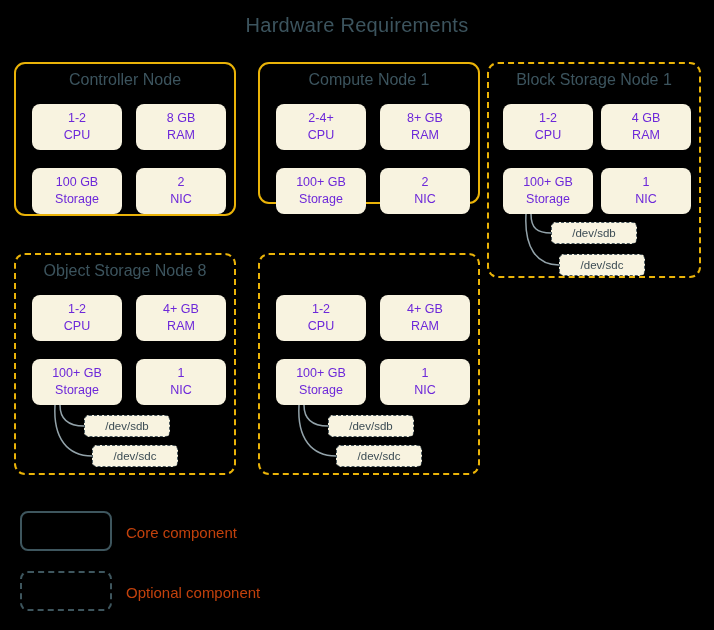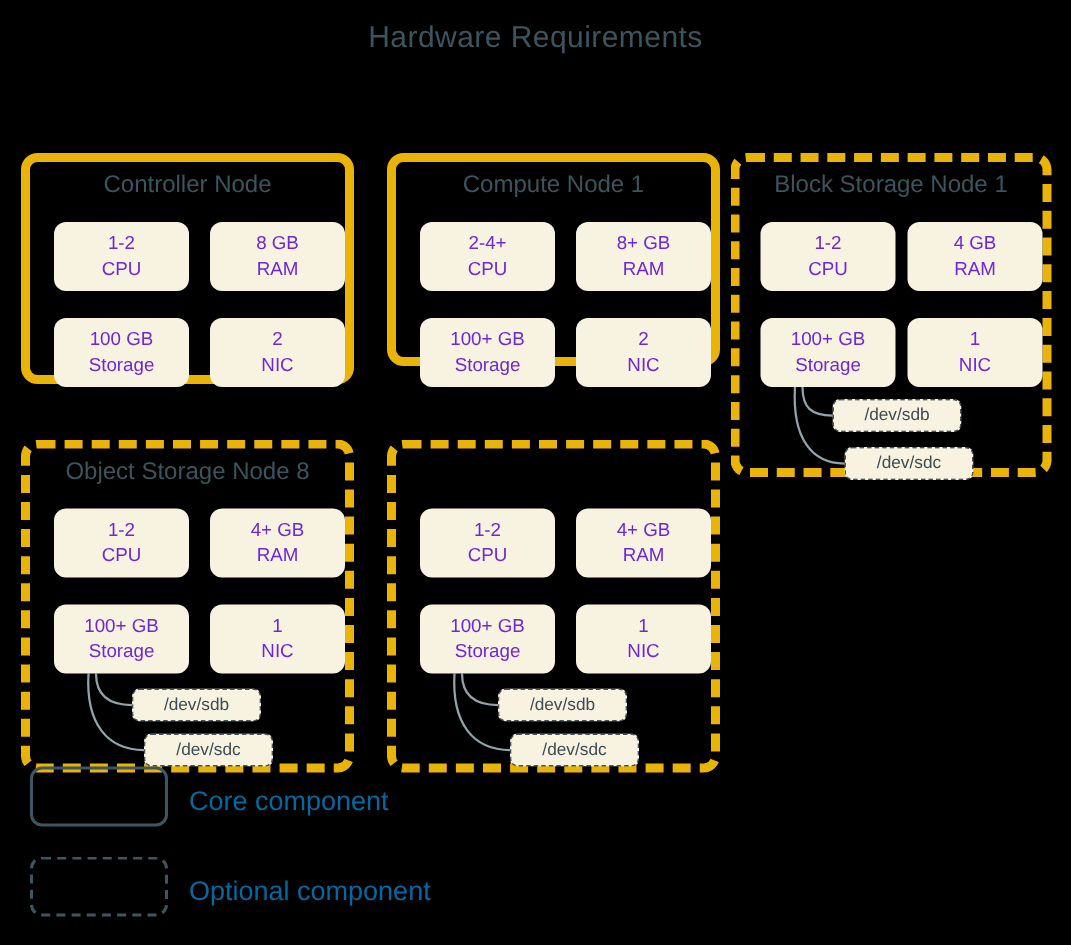--- a/index.html
+++ b/index.html
@@ -6,22 +6,22 @@
   .canvas {
     position:relative; width:714px; height:630px; background:#000;
     font-family:"Liberation Sans", sans-serif; overflow:hidden;
   }
   .diagram-title {
     position:absolute; top:14px; left:0; width:100%;
     text-align:center; font-size:20px; letter-spacing:0.3px;
     color:#3c545e; font-weight:400;
   }
   .node {
-    position:absolute; border:6px solid #eab308; border-radius:11px;
-    background:transparent; box-sizing:border-box;margin-top:40px;
+    position:absolute; border:2px solid #eab308; border-radius:11px;
+    background:transparent; box-sizing:border-box;
   }
   .node.optional { border-style:dashed; }
   .node-title {
     position:absolute; top:7px; left:0; width:100%;
     text-align:center; font-size:16px; color:#3c545e; font-weight:400;
   }
   .comp {
     position:absolute; width:90px; height:46px;
     background:#f8f3e0; border-radius:8px;
     display:flex; flex-direction:column; align-items:center; justify-content:center;
@@ -34,21 +34,21 @@
     font-size:11.5px; color:#3c4c54; box-sizing:border-box;
   }
   .connectors { position:absolute; left:0; top:0; pointer-events:none; }
   .connectors path { stroke:#93a3aa; stroke-width:1.5; fill:none; }
   .legend-box {
     position:absolute; width:92px; height:40px; border-radius:8px;
     border:2px solid #3e565e; box-sizing:border-box; background:transparent;
   }
   .legend-box.dashed { border-style:dashed; }
   .legend-label {
-    position:absolute; font-size:18px; color:#0369a1;
+    position:absolute; font-size:15px; color:#c2410c;
   }
 </style>
 </head>
 <body>
 
 <div class="canvas">
 
   <div class="diagram-title">Hardware Requirements</div>
 
   <div class="node" style="left:14px; top:62px; width:222px; height:154px;">

